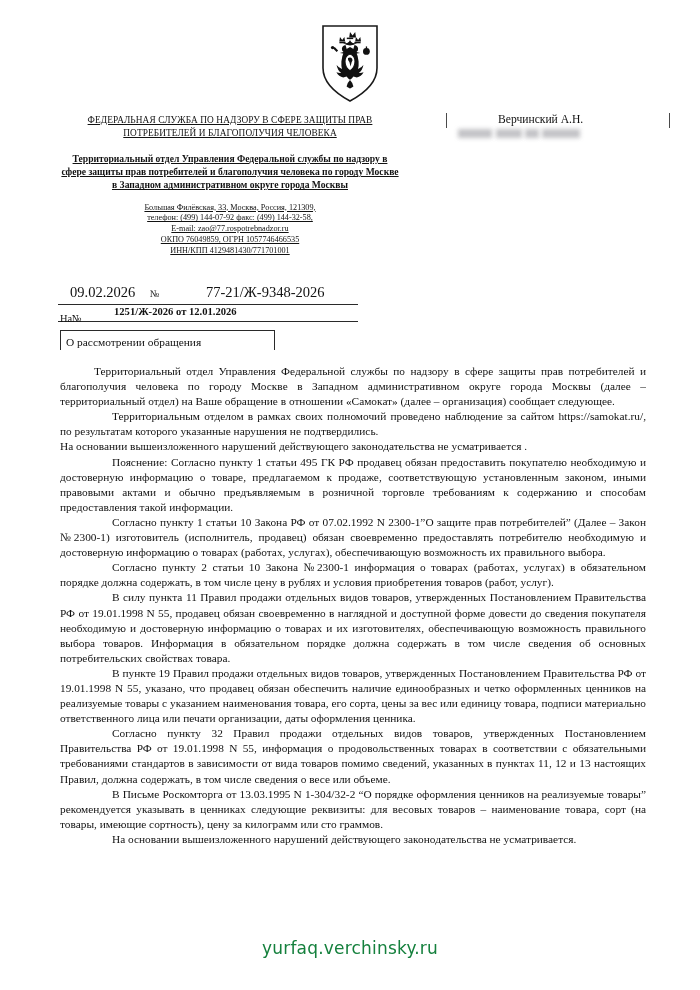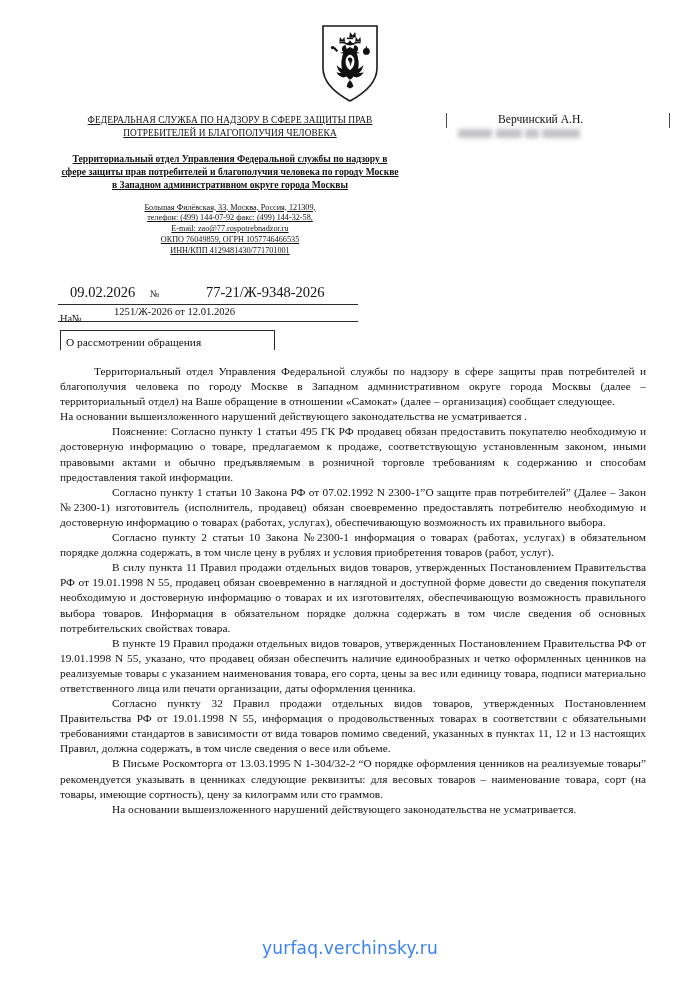--- a/index.html
+++ b/index.html
@@ -135,21 +135,21 @@
   }
   .ref-line2 {
     position: relative;
     height: 16px;
     border-bottom: 1.1px solid #2a2a2a;
     font-size: 10.4px;
   }
   .ref-onlabel { position: absolute; left: 2px; top: 8px; }
   .ref-onvalue {
     position: absolute; left: 56px; top: 1px;
-    font-weight: normal;
+    font-weight: bold;
     font-size: 10.6px;
     white-space: nowrap;
   }
 
   
   .subject {
     position: absolute;
     left: 60px;
     top: 330px;
     width: 215px;
@@ -196,21 +196,21 @@
 
   
   .watermark {
     position: absolute;
     left: 0; right: 0;
     top: 938px;
     text-align: center;
     font-family: "DejaVu Sans", "Liberation Sans", sans-serif;
     font-size: 17px;
     letter-spacing: .2px;
-    color: #3b82f6;
+    color: #15803d;
   }
 </style>
 </head>
 <body>
 
 <div class="page">
 
   <div class="emblem-wrap">
     <svg class="emblem" viewBox="0 0 62 80">
       <path d="M4 2 H58 V44 C58 60 44 70 31 77 C18 70 4 60 4 44 Z" fill="#ffffff" stroke="#1a1a1a" stroke-width="1.6"></path>
@@ -284,20 +284,21 @@
 
   <div class="subject">
     <span class="corner c-top"></span>
     <span class="corner c-left"></span>
     <span class="corner c-right"></span>
     <span class="subject-text">О рассмотрении обращения</span>
   </div>
 
   <div class="body-text">
     <p>Территориальный отдел Управления Федеральной службы по надзору в сфере защиты прав потребителей и благополучия человека по городу Москве в Западном административном округе города Москвы (далее – территориальный отдел) на Ваше обращение в отношении «Самокат» (далее – организация) сообщает следующее.</p>
+    <p class="indent-wide">Территориальным отделом в рамках своих полномочий проведено наблюдение за сайтом https://samokat.ru/, по результатам которого указанные нарушения не подтвердились.</p>
     <p class="noindent">На основании вышеизложенного нарушений действующего законодательства не усматривается .</p>
     <p class="indent-wide">Пояснение: Согласно пункту 1 статьи 495 ГК РФ продавец обязан предоставить покупателю необходимую и достоверную информацию о товаре, предлагаемом к продаже, соответствующую установленным законом, иными правовыми актами и обычно предъявляемым в розничной торговле требованиям к содержанию и способам предоставления такой информации.</p>
     <p class="indent-wide">Согласно пункту 1 статьи 10 Закона РФ от 07.02.1992 N 2300-1”О защите прав потребителей” (Далее – Закон №2300-1) изготовитель (исполнитель, продавец) обязан своевременно предоставлять потребителю необходимую и достоверную информацию о товарах (работах, услугах), обеспечивающую возможность их правильного выбора.</p>
     <p class="indent-wide">Согласно пункту 2 статьи 10 Закона №2300-1 информация о товарах (работах, услугах) в обязательном порядке должна содержать, в том числе цену в рублях и условия приобретения товаров (работ, услуг).</p>
     <p class="indent-wide">В силу пункта 11 Правил продажи отдельных видов товаров, утвержденных Постановлением Правительства РФ от 19.01.1998 N 55, продавец обязан своевременно в наглядной и доступной форме довести до сведения покупателя необходимую и достоверную информацию о товарах и их изготовителях, обеспечивающую возможность правильного выбора товаров. Информация в обязательном порядке должна содержать в том числе сведения об основных потребительских свойствах товара.</p>
     <p class="indent-wide">В пункте 19 Правил продажи отдельных видов товаров, утвержденных Постановлением Правительства РФ от 19.01.1998 N 55, указано, что продавец обязан обеспечить наличие единообразных и четко оформленных ценников на реализуемые товары с указанием наименования товара, его сорта, цены за вес или единицу товара, подписи материально ответственного лица или печати организации, даты оформления ценника.</p>
     <p class="indent-wide">Согласно пункту 32 Правил продажи отдельных видов товаров, утвержденных Постановлением Правительства РФ от 19.01.1998 N 55, информация о продовольственных товарах в соответствии с обязательными требованиями стандартов в зависимости от вида товаров помимо сведений, указанных в пунктах 11, 12 и 13 настоящих Правил, должна содержать, в том числе сведения о весе или объеме.</p>
     <p class="indent-wide">В Письме Роскомторга от 13.03.1995 N 1-304/32-2 “О порядке оформления ценников на реализуемые товары” рекомендуется указывать в ценниках следующие реквизиты: для весовых товаров – наименование товара, сорт (на товары, имеющие сортность), цену за килограмм или сто граммов.</p>
     <p class="indent-wide">На основании вышеизложенного нарушений действующего законодательства не усматривается.</p>
   </div>

